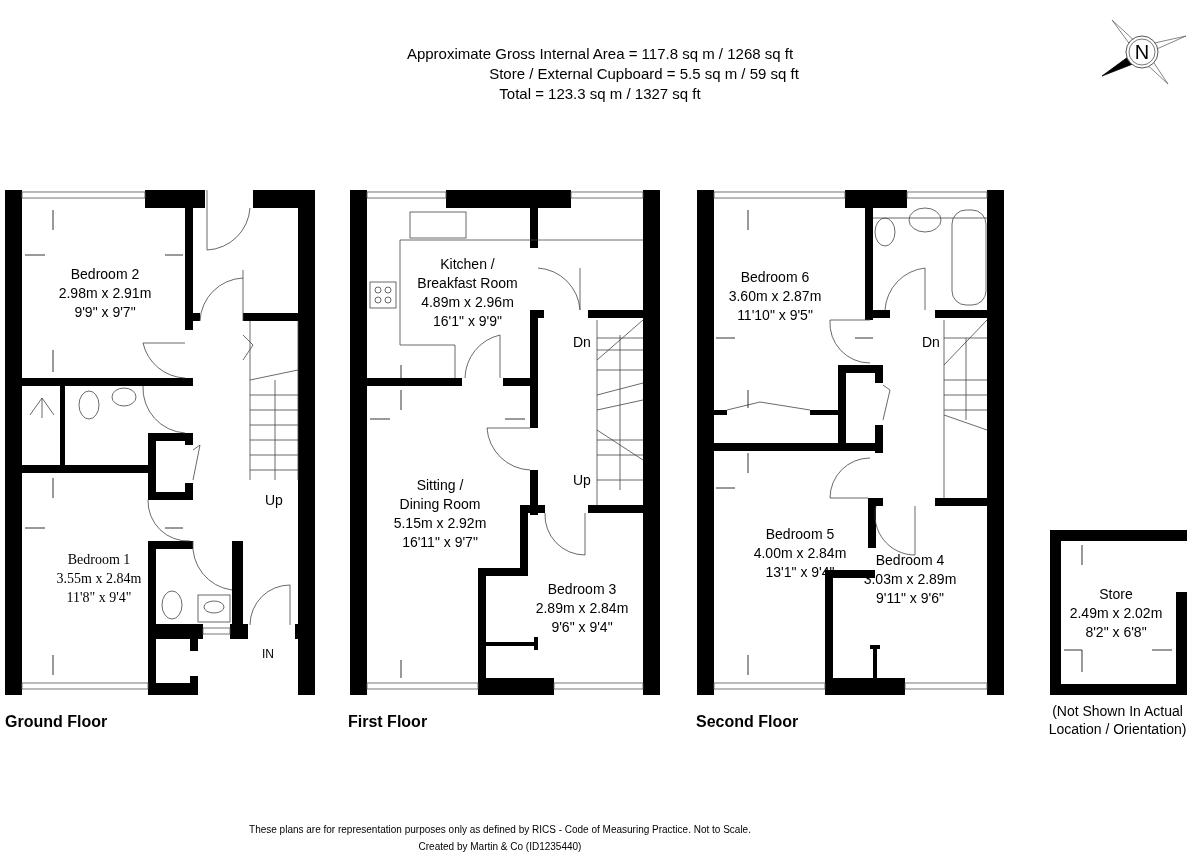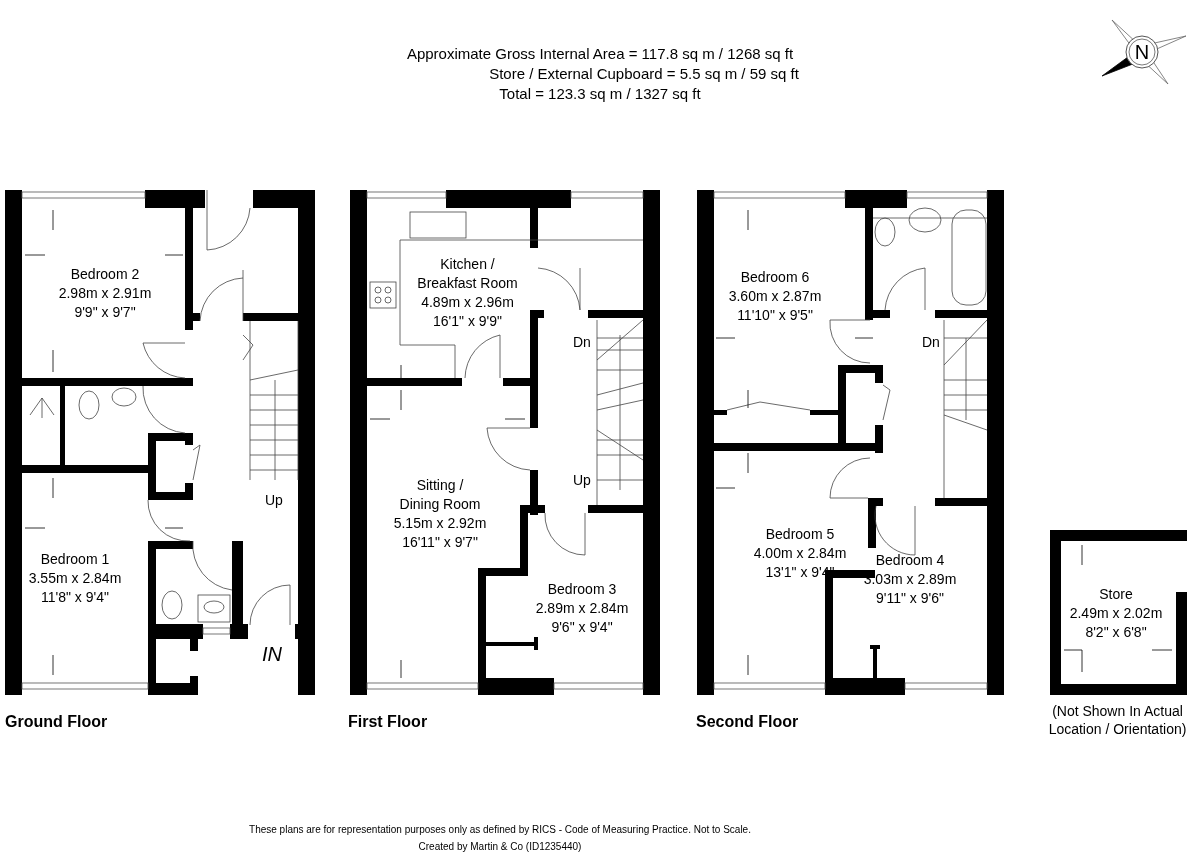--- a/index.html
+++ b/index.html
@@ -203,27 +203,27 @@
     <line x1="1064" y1="650" x2="1082" y2="650"></line>
       <line x1="1152" y1="650" x2="1172" y2="650"></line>
   </g>
 </svg>
 
 <div class="lbl" style="left:50px; top:265px; width:110px;">
   <div>Bedroom 2</div>
   <div>2.98m x 2.91m</div>
   <div>9'9" x 9'7"</div>
 </div>
-<div class="lbl" style="left:20px; top:550px; width:110px;">
+<div class="lbl" style="left:44px; top:550px; width:110px;font-family:Liberation Serif, serif;">
   <div>Bedroom 1</div>
   <div>3.55m x 2.84m</div>
   <div>11'8" x 9'4"</div>
 </div>
 <div class="small" style="left:265px; top:492px; font-size:14px;">Up</div>
-<div class="small" style="left:262px; top:646px; font-size:20px;font-style:italic;">IN</div>
+<div class="small" style="left:262px; top:646px; font-size:12px;">IN</div>
 <div class="floor" style="left:5px; top:709px;">Ground Floor</div>
 
 <div class="lbl" style="left:405px; top:255px; width:125px;">
   <div>Kitchen /</div>
   <div>Breakfast Room</div>
   <div>4.89m x 2.96m</div>
   <div>16'1" x 9'9"</div>
 </div>
 <div class="lbl" style="left:380px; top:476px; width:120px;">
   <div>Sitting /</div>

